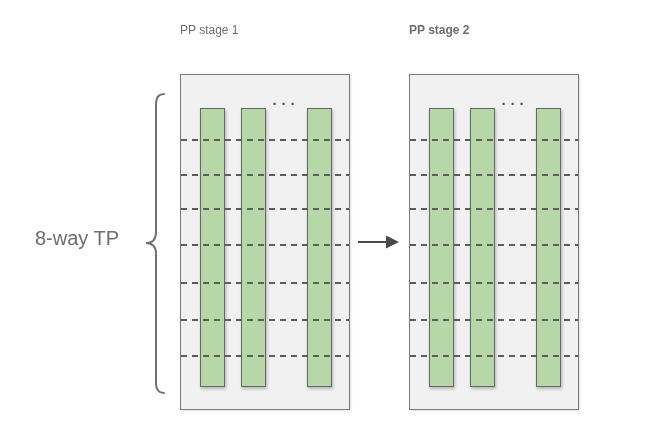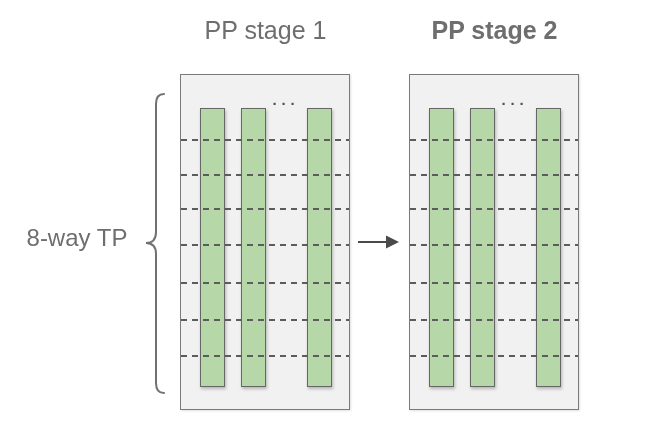--- a/index.html
+++ b/index.html
@@ -12,35 +12,35 @@
     position: relative;
     width: 649px;
     height: 438px;
     background: #ffffff;
     overflow: hidden;
   }
   .stage-title {
     position: absolute;
     top: 19px;
     width: 171px;
-    text-align: center;
-    font-size: 25px;
+    text-align: left;
+    font-size: 12px;
     line-height: 22px;
     color: var(--text-color, #6e6e6e);
     white-space: nowrap;
   }
   .title-1 { left: 180px; }
   .title-2 { left: 409px; font-weight: bold; }
   .tp-label {
     position: absolute;
     left: 18px;
     top: 226px;
     width: 118px;
     text-align: center;
-    font-size: 24px;
+    font-size: 20px;
     line-height: 24px;
     color: var(--text-color, #6e6e6e);
     white-space: nowrap;
   }
   .panel {
     position: absolute;
     top: 74px;
     width: 168px;
     height: 334px;
     background: var(--panel-fill, #f1f1f1);

